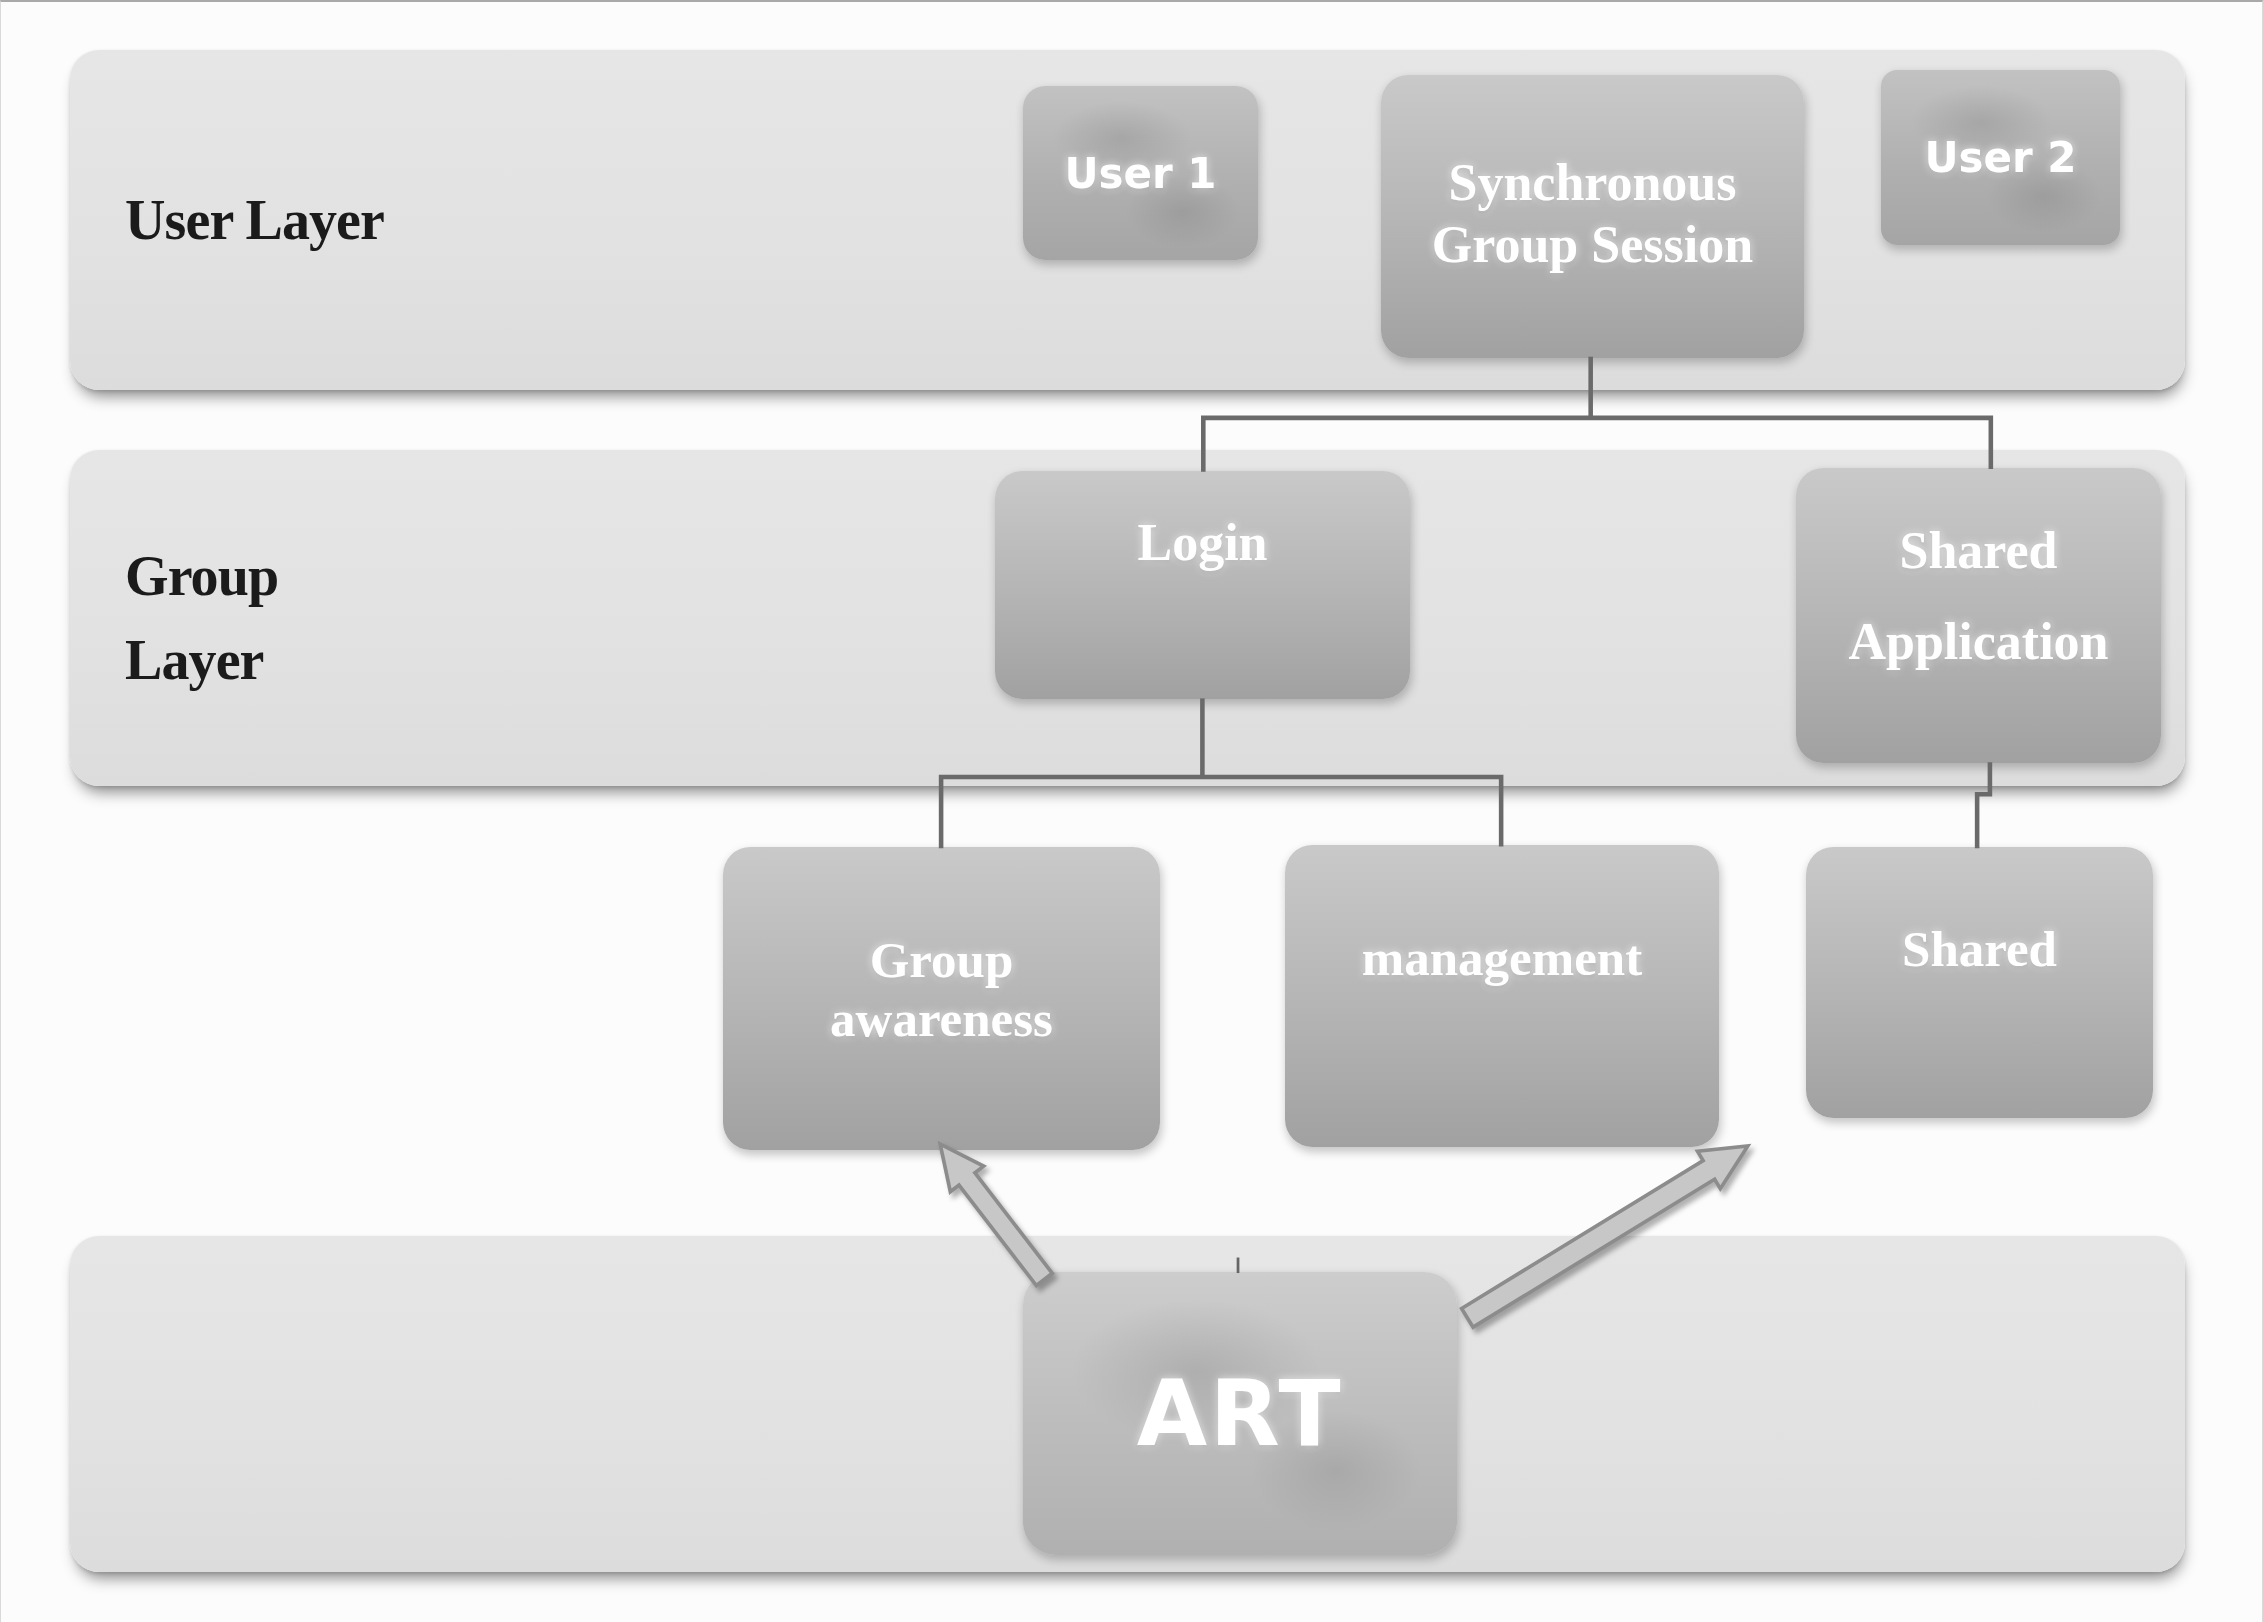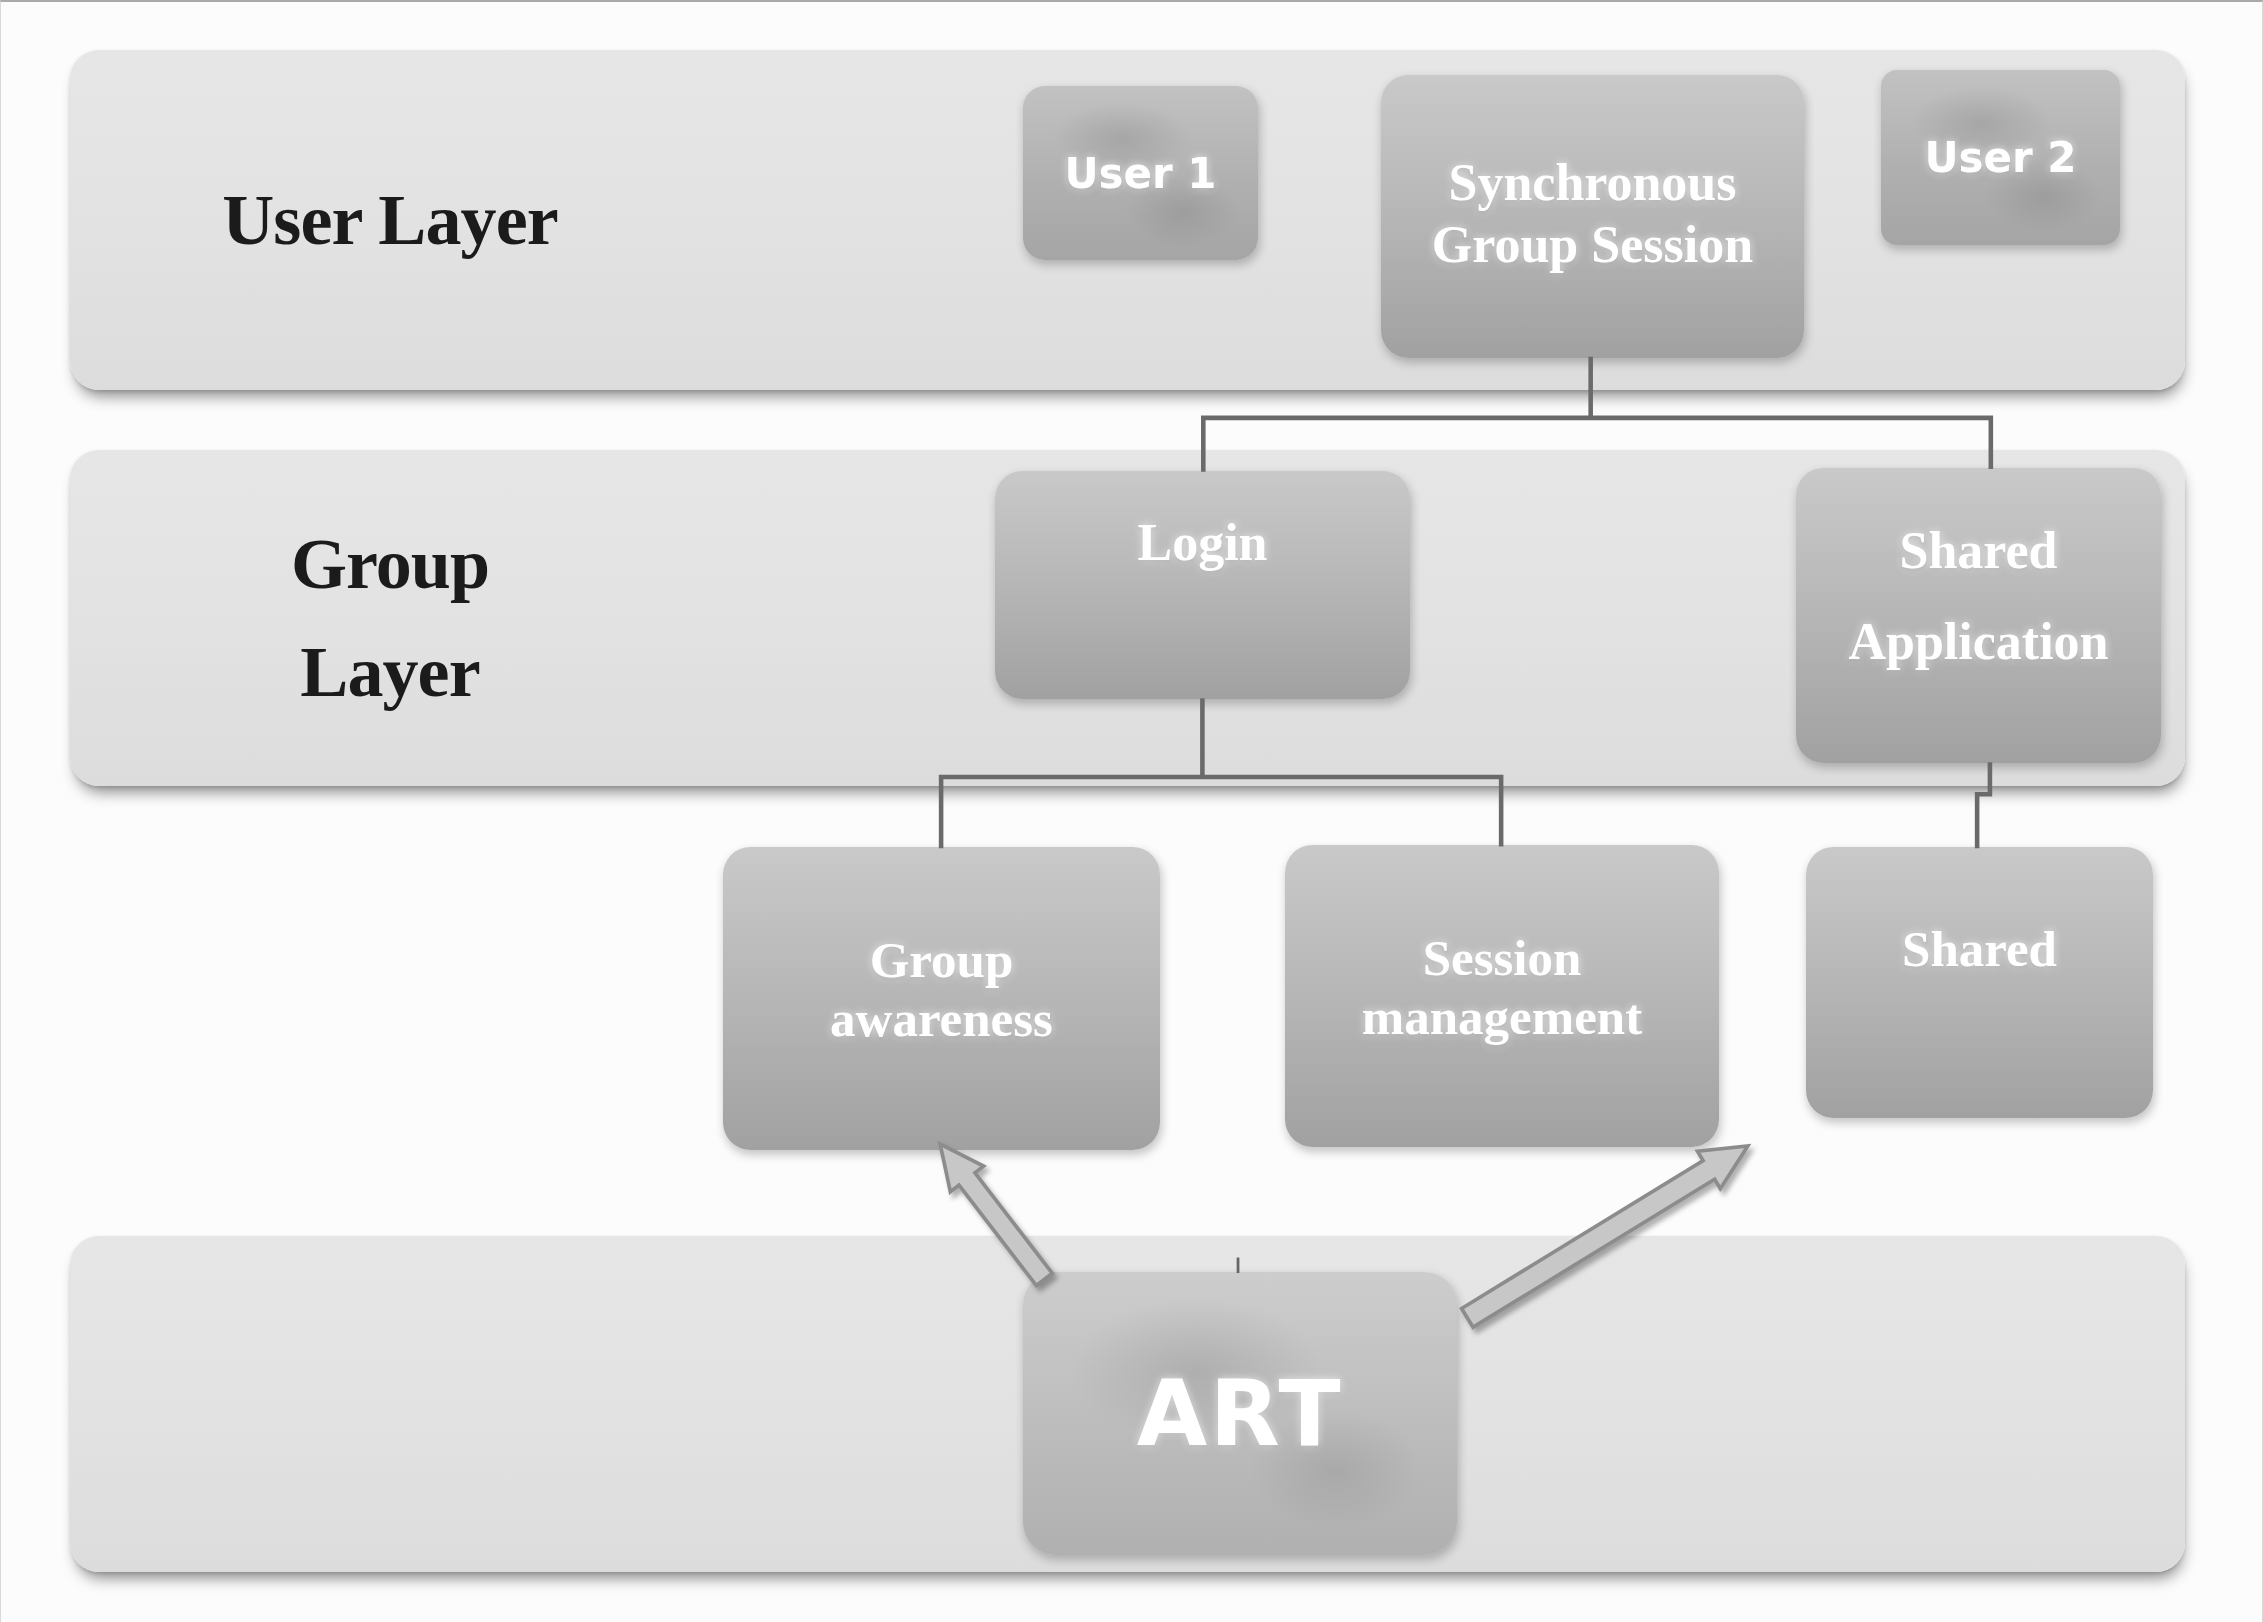--- a/index.html
+++ b/index.html
@@ -37,24 +37,23 @@
 
   .band-label {
     position: absolute;
     left: 55px;
     top: 0;
     width: 530px;
     height: 100%;
     display: flex;
     flex-direction: column;
     justify-content: center;
-    text-align: center;
     color: #1b1b1b;
     font-weight: 700;
-    font-size: 72px;
+    font-size: 56px;
     line-height: 1.5;
     letter-spacing: -0.9px;
   }
   .band-label span { display: block; }
 
   
   .node {
     position: absolute;
     border-radius: 27.4px;
     background: linear-gradient(180deg, #c9c9c9 0%, #b4b4b4 55%, #a1a1a1 100%);
@@ -184,21 +183,20 @@
     <span>Shared</span>
     <span>Application</span>
   </div>
 
   <div class="node serif" id="node-group-awareness">
     <span>Group</span>
     <span>awareness</span>
   </div>
 
   <div class="node serif" id="node-session-management">
-    <span>Session</span>
     <span>management</span>
   </div>
 
   <div class="node serif" id="node-shared-control">
     <span>Shared</span>
   </div>
 
   <div class="node sans" id="node-art">
     <span>ART</span>
   </div>

